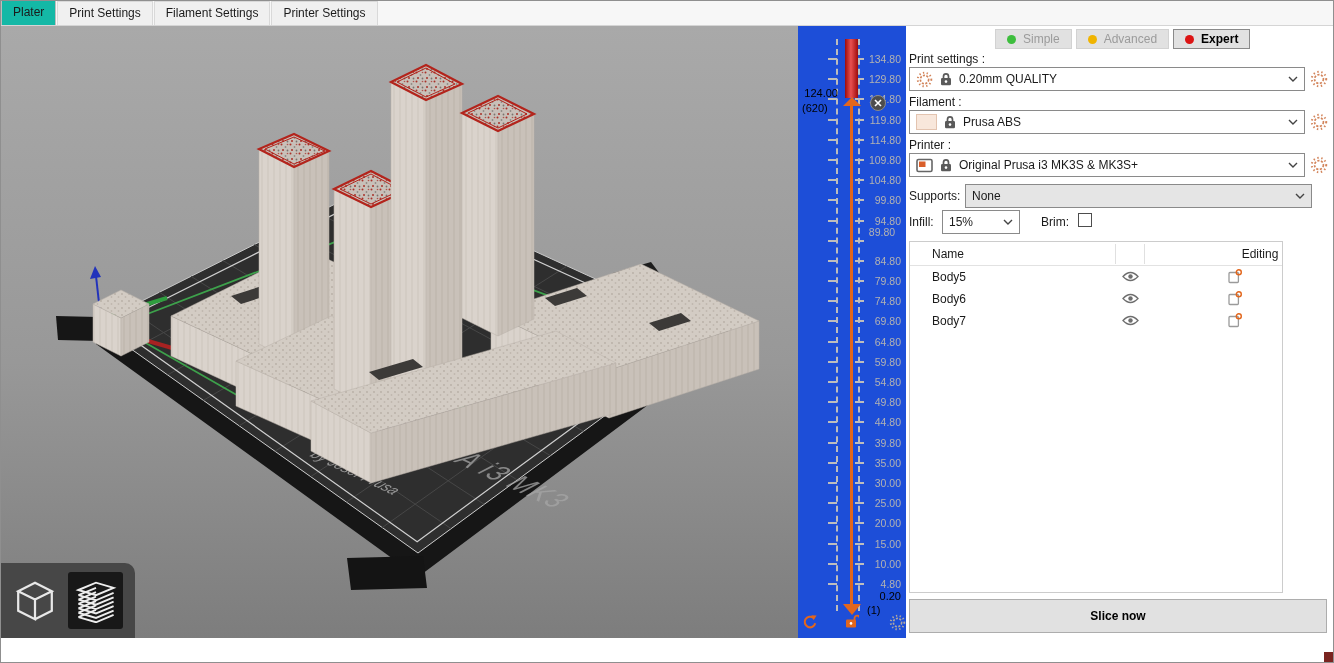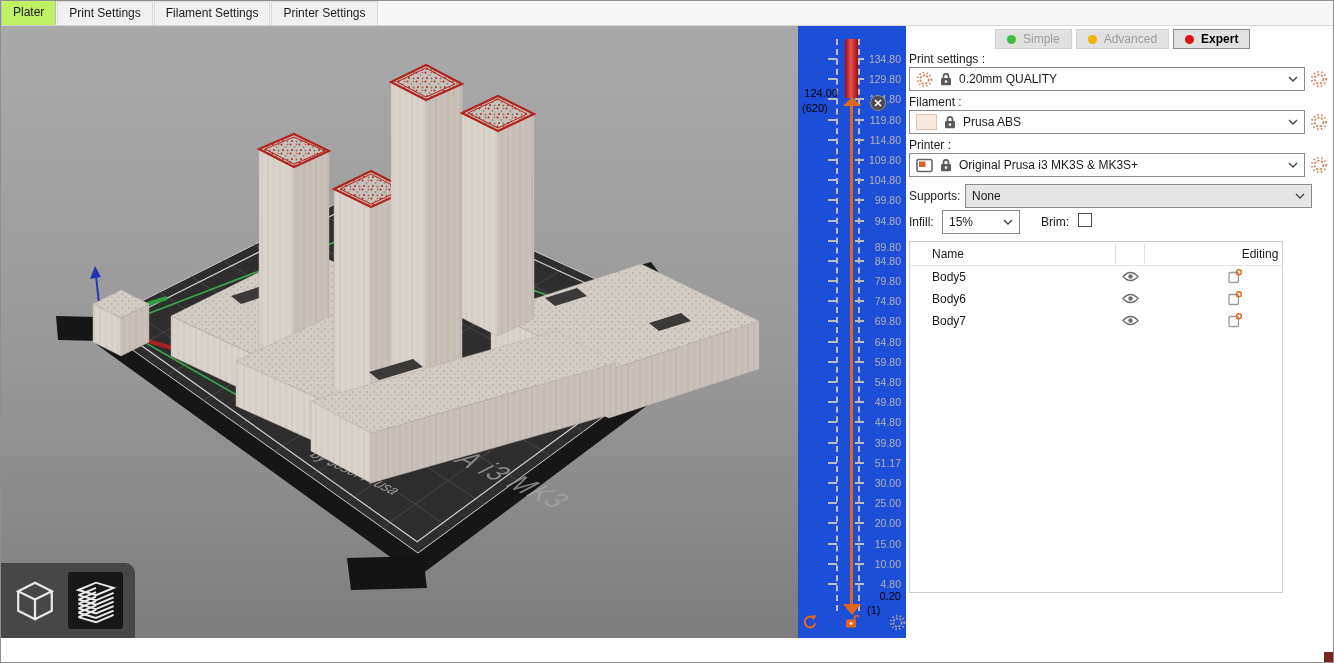--- a/index.html
+++ b/index.html
@@ -6,21 +6,21 @@
   html,body { background:#d4d4d4; }
   body { font-family:"Liberation Sans", sans-serif; }
   #app { position:relative; width:1334px; height:663px; background:#ffffff;
          border:1px solid #8f8f8f; overflow:hidden; font-size:12px; color:#1a1a1a; }
 
   
   .tabbar { position:absolute; left:0; top:0; width:100%; height:25px; background:#f7f7f7;
             border-bottom:1px solid #d5d5d5; display:flex; align-items:flex-end; }
   .tab { padding:4px 11px 5px 11px; background:#f0f0f0; border:1px solid #d9d9d9; border-bottom:none;
          margin-right:1px; cursor:default; height:24px; }
-  .tab.active { background:#bef264; border-color:#bdbdbd; height:25px; position:relative; z-index:2;text-align:center; }
+  .tab.active { background:#14b8a6; border-color:#bdbdbd; height:25px; position:relative; z-index:2;text-align:center; }
 
   
   .viewport { position:absolute; left:0; top:25px; width:797px; height:612px;
               background:linear-gradient(#a9a9a9, #989898 55%, #7d7d7d); overflow:hidden; }
   .view-switch { position:absolute; left:0; top:537px; width:134px; height:75px;
                  background:#474747; border-top-right-radius:10px; display:flex; align-items:center; padding:6px; gap:6px; }
   .vs-btn { width:55px; height:57px; display:flex; align-items:center; justify-content:center; border-radius:3px; }
   .vs-btn.active { background:#181818; }
 
   
@@ -304,21 +304,21 @@
         <span class="tick-dash" style="left: 57px; top: 132.95px;"></span>
         <span class="tick-label" style="top: 148.14px;">104.80</span>
         <span class="tick-dash" style="left: 30px; top: 153.14px;"></span>
         <span class="tick-dash" style="left: 57px; top: 153.14px;"></span>
         <span class="tick-label" style="top: 168.33px;">99.80</span>
         <span class="tick-dash" style="left: 30px; top: 173.33px;"></span>
         <span class="tick-dash" style="left: 57px; top: 173.33px;"></span>
         <span class="tick-label" style="top: 188.52px; text-align: right;">94.80</span>
         <span class="tick-dash" style="left: 30px; top: 193.52px;"></span>
         <span class="tick-dash" style="left: 57px; top: 193.52px;"></span>
-        <span class="tick-label" style="top: 215px;">89.80</span>
+        <span class="tick-label" style="top: 200px; text-align: center;">89.80</span>
         <span class="tick-dash" style="left: 30px; top: 213.71px;"></span>
         <span class="tick-dash" style="left: 57px; top: 213.71px;"></span>
         <span class="tick-label" style="top: 228.9px;">84.80</span>
         <span class="tick-dash" style="left: 30px; top: 233.9px;"></span>
         <span class="tick-dash" style="left: 57px; top: 233.9px;"></span>
         <span class="tick-label" style="top: 249.09px;">79.80</span>
         <span class="tick-dash" style="left: 30px; top: 254.09px;"></span>
         <span class="tick-dash" style="left: 57px; top: 254.09px;"></span>
         <span class="tick-label" style="top: 269.28px;">74.80</span>
         <span class="tick-dash" style="left: 30px; top: 274.28px;"></span>
@@ -337,21 +337,21 @@
         <span class="tick-dash" style="left: 57px; top: 355.04px;"></span>
         <span class="tick-label" style="top: 370.23px;">49.80</span>
         <span class="tick-dash" style="left: 30px; top: 375.23px;"></span>
         <span class="tick-dash" style="left: 57px; top: 375.23px;"></span>
         <span class="tick-label" style="top: 390.42px;">44.80</span>
         <span class="tick-dash" style="left: 30px; top: 395.42px;"></span>
         <span class="tick-dash" style="left: 57px; top: 395.42px;"></span>
         <span class="tick-label" style="top: 410.61px;">39.80</span>
         <span class="tick-dash" style="left: 30px; top: 415.61px;"></span>
         <span class="tick-dash" style="left: 57px; top: 415.61px;"></span>
-        <span class="tick-label" style="top: 430.8px;">51.17</span>
+        <span class="tick-label" style="top: 430.8px;">35.00</span>
         <span class="tick-dash" style="left: 30px; top: 435.8px;"></span>
         <span class="tick-dash" style="left: 57px; top: 435.8px;"></span>
         <span class="tick-label" style="top: 450.99px;">30.00</span>
         <span class="tick-dash" style="left: 30px; top: 455.99px;"></span>
         <span class="tick-dash" style="left: 57px; top: 455.99px;"></span>
         <span class="tick-label" style="top: 471.18px;">25.00</span>
         <span class="tick-dash" style="left: 30px; top: 476.18px;"></span>
         <span class="tick-dash" style="left: 57px; top: 476.18px;"></span>
         <span class="tick-label" style="top: 491.37px;">20.00</span>
         <span class="tick-dash" style="left: 30px; top: 496.37px;"></span>
@@ -507,16 +507,17 @@
             <svg class="r-eye">
               <use href="#icon-eye" width="17" height="11"></use>
             </svg>
             <svg class="r-edit">
               <use href="#icon-edit-object" width="14" height="15"></use>
             </svg>
           </div>
         </div>
     </div>
 
+    <button class="slice-btn">Slice now</button>
   </div>
 
   <div class="edge-artifact"></div>
 </div>
 
 </body></html>

